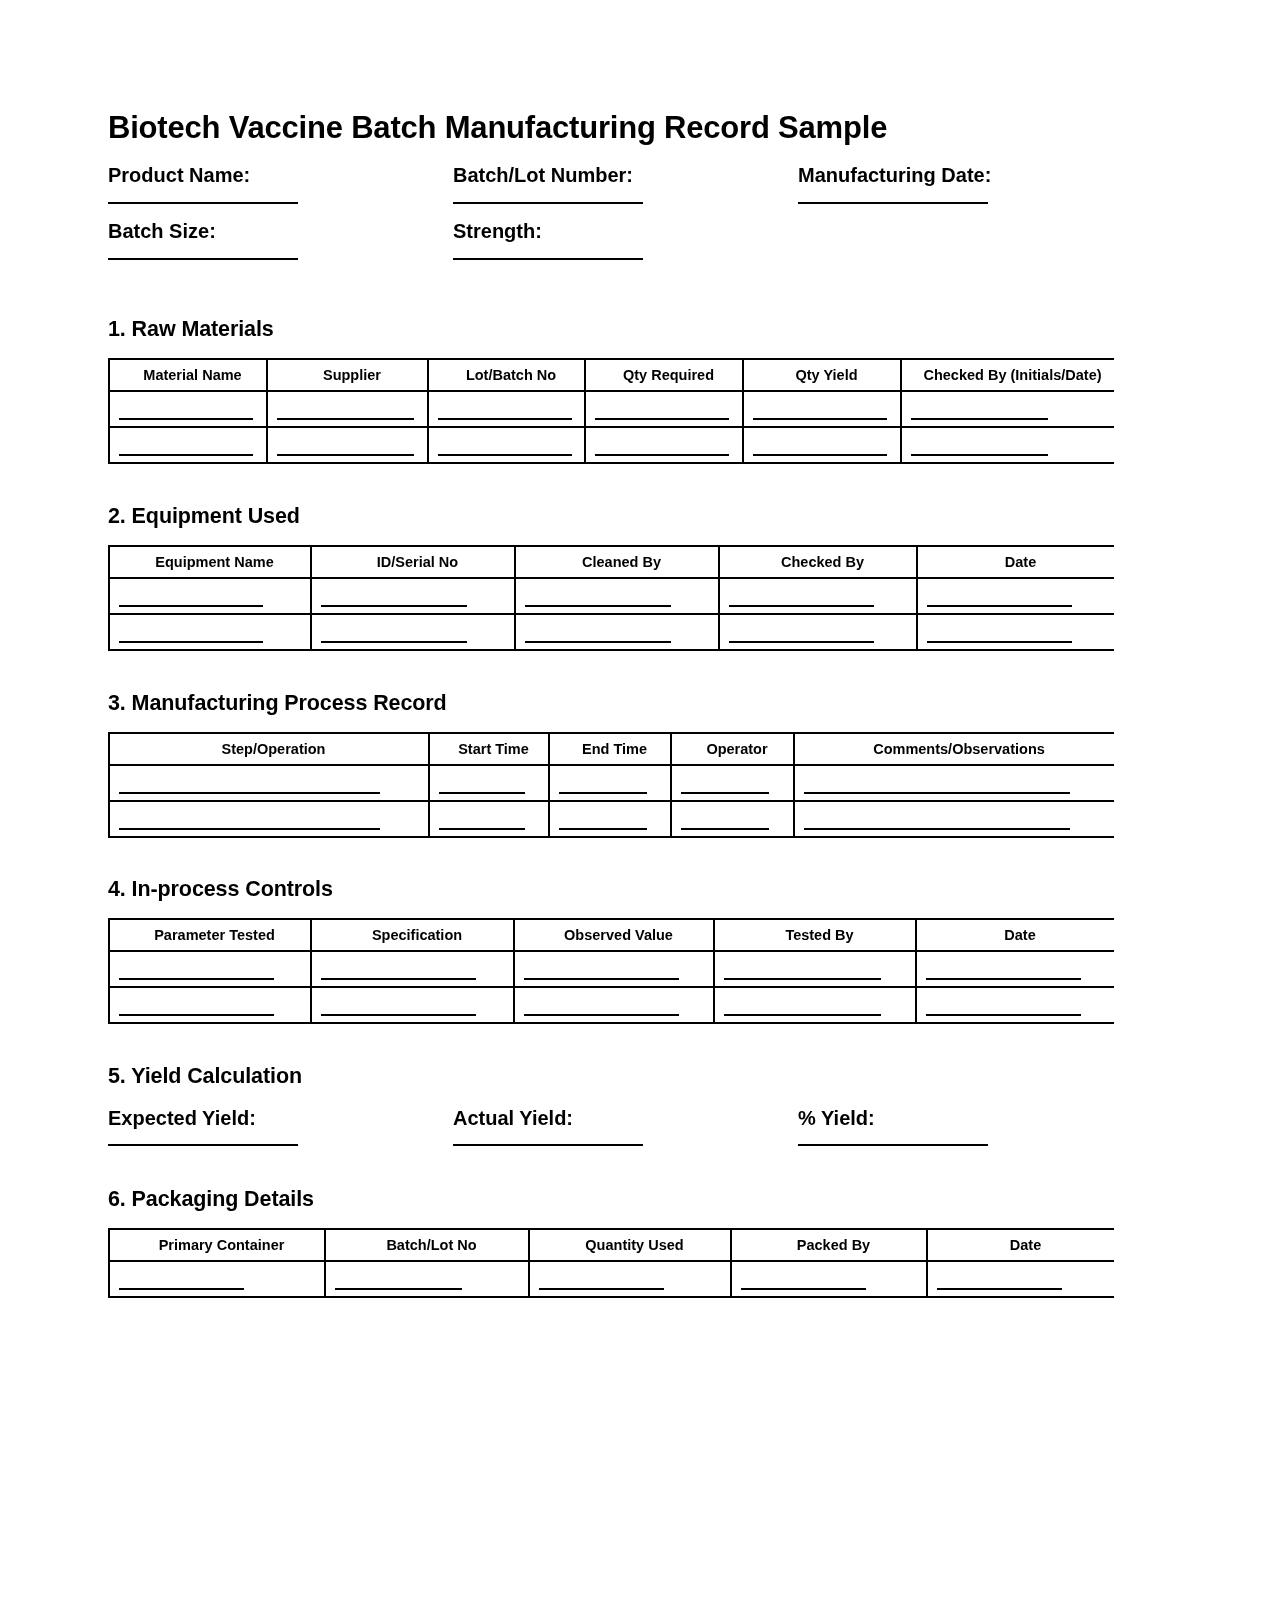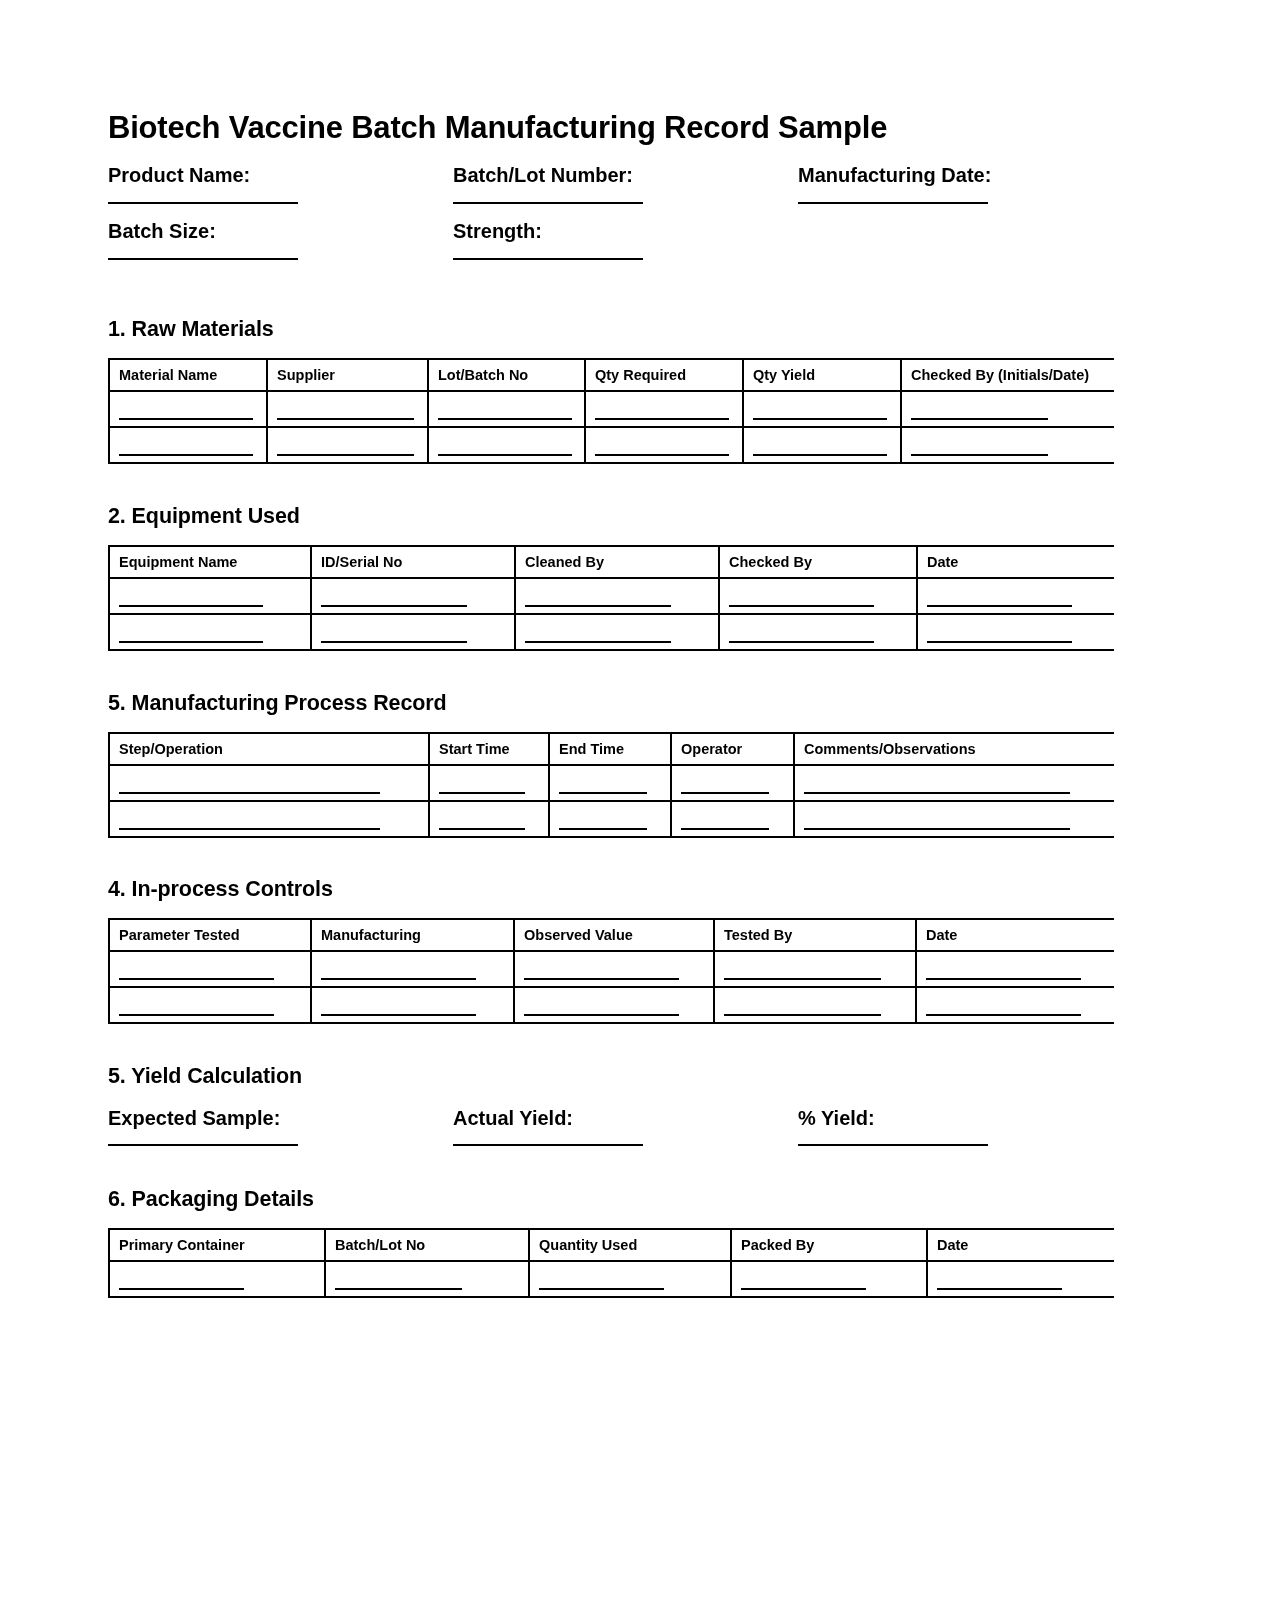--- a/index.html
+++ b/index.html
@@ -88,21 +88,21 @@
     width: 1006px;
     margin-top: 16px;
   }
   table.form-table th,
   table.form-table td {
     border: 2px solid #000;
     padding: 0;
     vertical-align: top;
   }
   table.form-table th {
-    text-align: left;
+    text-align: center;
     font-size: 14.5px;
     font-weight: bold;
     height: 30px;
     line-height: 30px;
     padding: 0 0 0 9px;
     white-space: nowrap;
     overflow: hidden;
   }
   table.form-table td {
     height: 34px;
@@ -273,21 +273,21 @@
           <td>
               <span class="cell-line" style="width:145px"></span>
             </td>
           <td>
               <span class="cell-line" style="width:145px"></span>
             </td>
         </tr>
       </tbody>
     </table>
 
-    <h2 class="section-heading sec-3">5. Manufacturing Process Record</h2>
+    <h2 class="section-heading sec-3">3. Manufacturing Process Record</h2>
 
     <table class="form-table">
       <colgroup>
         <col style="width:320px">
           <col style="width:120px">
           <col style="width:122px">
         <col style="width:123px">
           <col style="width:321px">
       </colgroup>
       <thead>
@@ -343,21 +343,21 @@
       <colgroup>
         <col style="width:202px">
           <col style="width:203px">
           <col style="width:200px">
         <col style="width:202px">
           <col style="width:199px">
       </colgroup>
       <thead>
         <tr>
           <th>Parameter Tested</th>
-          <th>Manufacturing</th>
+          <th>Specification</th>
           <th>Observed Value</th>
           <th>Tested By</th>
           <th>Date</th>
         </tr>
       </thead>
       <tbody>
         <tr>
           <td>
               <span class="cell-line" style="width:155px"></span>
             </td>
@@ -392,21 +392,21 @@
             </td>
         </tr>
       </tbody>
     </table>
 
     <h2 class="section-heading sec-5">5. Yield Calculation</h2>
 
     <div class="field-grid yield-grid">
       <div class="field-row">
         <div class="field-cell">
-          <div class="field-label">Expected Sample:</div>
+          <div class="field-label">Expected Yield:</div>
           <div class="field-line"></div>
         </div>
         <div class="field-cell">
           <div class="field-label">Actual Yield:</div>
           <div class="field-line"></div>
         </div>
         <div class="field-cell">
           <div class="field-label">% Yield:</div>
           <div class="field-line"></div>
         </div>

